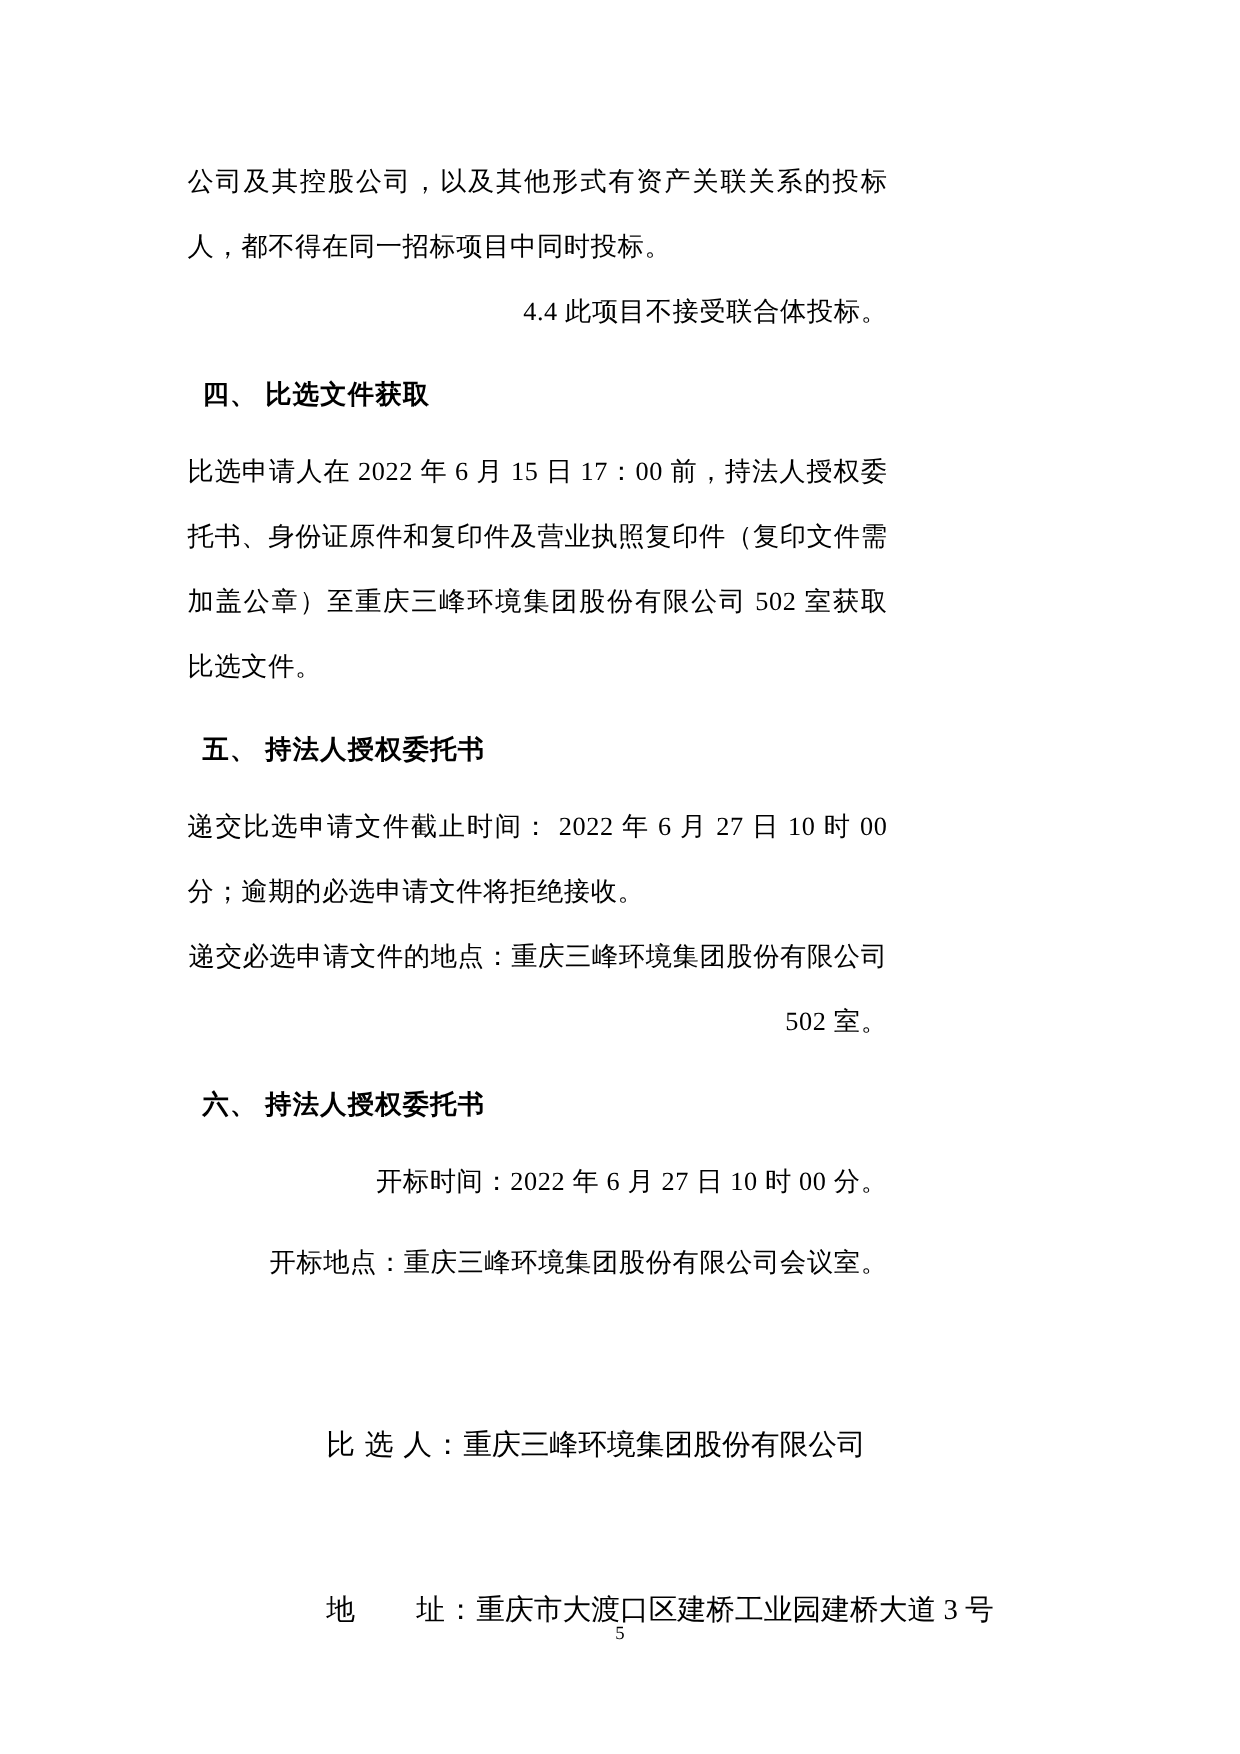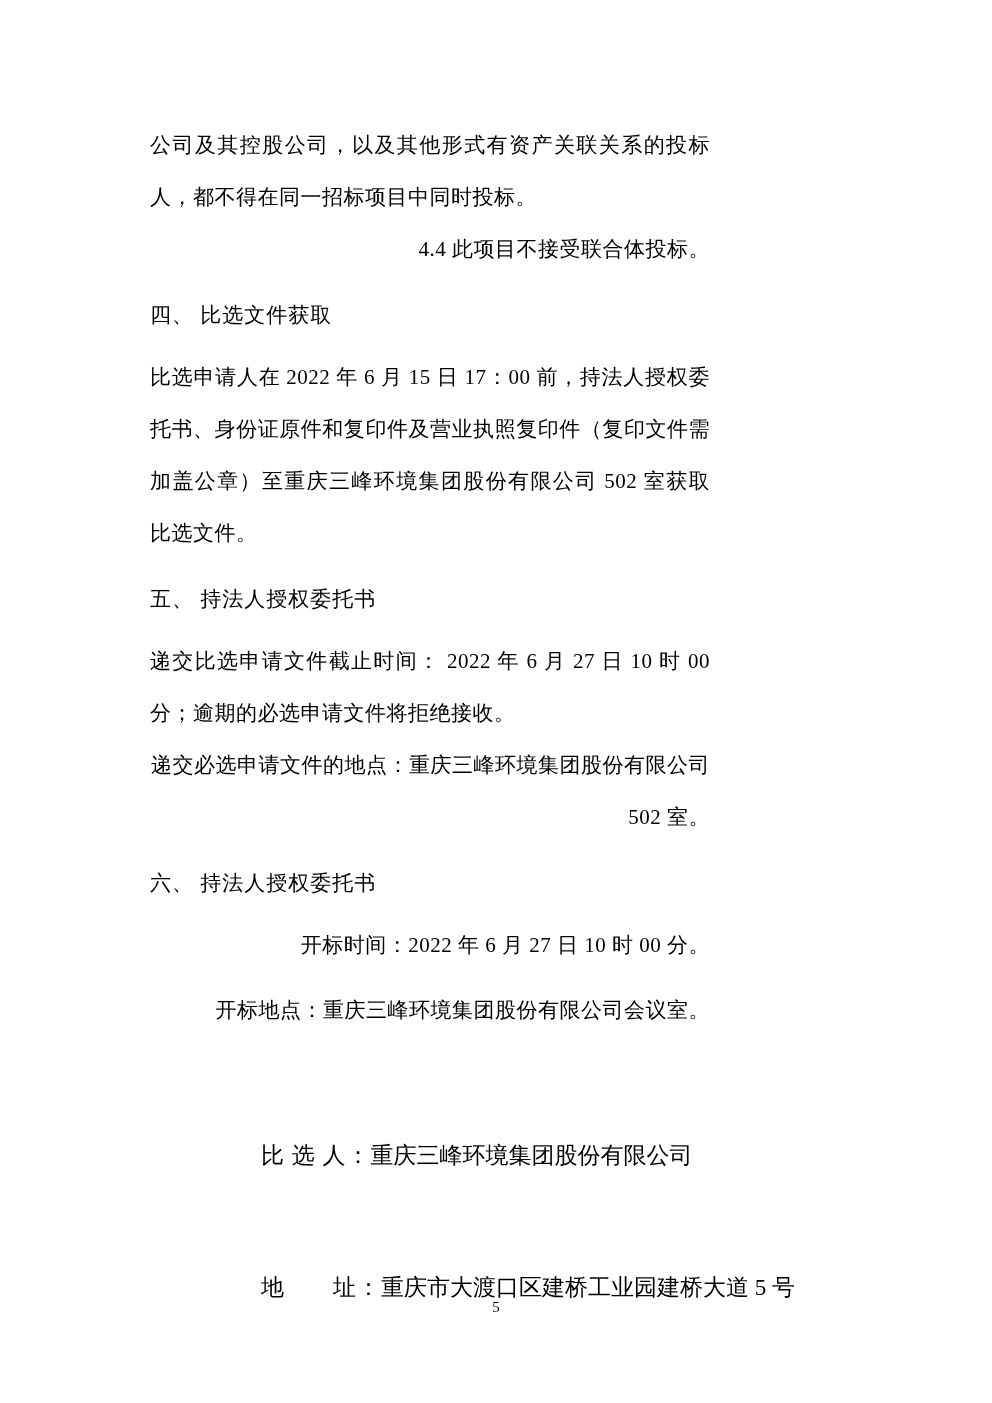--- a/index.html
+++ b/index.html
@@ -22,24 +22,24 @@
     margin: 0;
     font-size: 21px;
     line-height: 52px;
     text-align: justify;
     letter-spacing: 0.5px;
   }
   .body-text p.no-justify {
     text-align: right;
   }
   h2.sec-heading {
-    margin: 14px 0 10px 0;
+    margin: 14px 0 10px 12px;
     font-size: 21px;
     line-height: 52px;
-    font-weight: normal;
+    font-weight: bold;
     letter-spacing: 1px;
   }
   p.spaced-top {
     margin-top: 13px !important;
   }
   .contact {
     margin-top: 54px;
     margin-left: 65px;
   }
   .contact-row {
@@ -86,21 +86,21 @@
 
     <p class="no-justify">开标时间：2022 年 6 月 27 日 10 时 00 分。</p>
 
     <p class="no-justify spaced-top">开标地点：重庆三峰环境集团股份有限公司会议室。</p>
 
     <div class="contact">
       <div class="contact-row">
         <span class="label">比 选 人：</span><span>重庆三峰环境集团股份有限公司</span>
       </div>
       <div class="contact-row">
-        <span class="label">地　　址：</span><span>重庆市大渡口区建桥工业园建桥大道 5 号</span>
+        <span class="label">地　　址：</span><span>重庆市大渡口区建桥工业园建桥大道 3 号</span>
       </div>
       <div class="contact-row">
         <span class="label">联 系 人：</span><span>蒋老师</span>
       </div>
       <div class="contact-row">
         
       </div>
     </div>
 
   </div>

